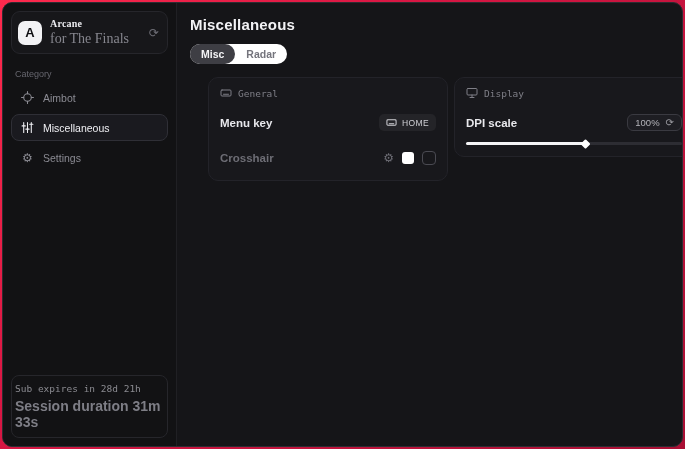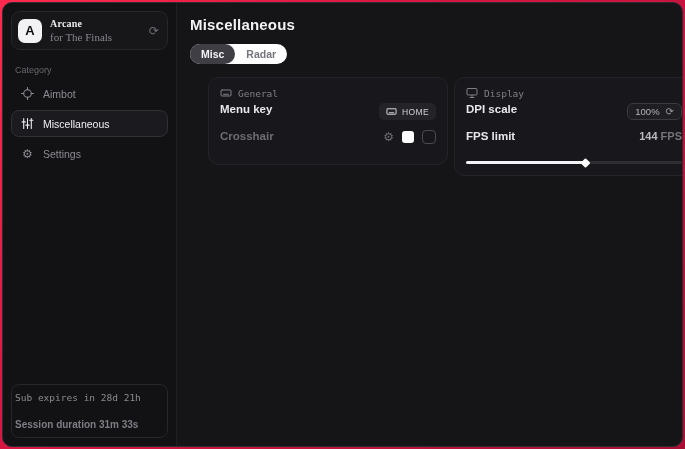--- a/index.html
+++ b/index.html
@@ -11,47 +11,47 @@
 
   
   .sidebar { width:174px; min-width:174px; background:#121214; border-right:1px solid #202024;
              display:flex; flex-direction:column; padding:8px; }
   .side-header { border:1px solid #26262b; background:#17171a; border-radius:9px;
                  padding:6px; display:flex; align-items:center; gap:8px; }
   .logo { width:24px; height:24px; background:#f2f2f4; border-radius:7px; color:#0f0f12;
           font-weight:700; font-size:13px; display:flex; align-items:center; justify-content:center; }
   .app-meta { display:flex; flex-direction:column;font-family:Liberation Serif, serif; }
   .app-name { font-size:10px; font-weight:700; color:#ededf1; letter-spacing:.2px; }
-  .app-sub  { font-size:11px; color:#86868e; margin-top:2px; }
+  .app-sub  { font-size:14px; color:#86868e; margin-top:2px; }
   .refresh-btn { margin-left:auto; color:#6c6c74; font-size:12px; line-height:1; cursor:pointer; padding:2px; }
   .category { font-size:9px; color:#66666e; margin:15px 4px 5px; }
   .nav { display:flex; flex-direction:column; gap:3px; }
   .nav-item { display:flex; align-items:center; gap:9px; height:27px; padding:0 9px;
               border-radius:8px; color:#8b8b93; font-size:10.5px; border:1px solid transparent; cursor:pointer; }
   .nav-item.selected { background:#1a1a1f; border-color:#2f2f36; color:#efeff3; }
   .nav-ico { width:13px; height:13px; display:flex; align-items:center; justify-content:center; }
   .nav-ico svg { width:13px; height:13px; }
   .glyph-ico { font-size:12px; line-height:1; }
   .side-footer { margin-top:auto; border:1px solid #26262b; border-radius:8px; padding:7px 3px; }
   .sub-line { font-family:"DejaVu Sans Mono",monospace; font-size:9.5px; color:#8b8b91; white-space:nowrap; }
-  .dur-line { font-size:10px; font-weight:700; color:#7e7e86; margin-top:16px; }
+  .dur-line { font-size:14px; font-weight:700; color:#7e7e86; margin-top:4px; }
 
   
   .main { flex:1; padding:13px 10px 10px 13px; display:flex; flex-direction:column; }
   .main-title { font-size:15px; font-weight:700; color:#f2f2f5; letter-spacing:.2px; }
   .tabs { display:inline-flex; align-self:flex-start; background:#ffffff; border-radius:13px; margin-top:11px; }
   .tab { padding:4px 11px; border-radius:12px; font-size:10.5px; font-weight:700;
          color:#74747c; cursor:pointer; }
   .tab.selected { background:#3e3e44; color:#f4f4f6; }
   .panels { display:flex; gap:6px; margin-top:13px; align-items:flex-start;padding-left:18px; }
   .panel { width:240px; background:#18181c; border:1px solid #232329; border-radius:10px; padding:9px 11px 11px; }
   .panel-head { display:flex; align-items:center; gap:6px; color:#7f7f87;
                 font-family:"DejaVu Sans Mono",monospace; font-size:9.5px; }
   .panel-head svg { width:12px; height:12px; }
-  .row { display:flex; justify-content:space-between; align-items:flex-start; height:23px; margin-top:4px; }
+  .row { display:flex; justify-content:space-between; align-items:center; height:23px; margin-top:12px; }
   .row-label { font-size:11.5px; font-weight:600; color:#e8e8ec; }
   .row-label.muted { color:#6d6d75; }
   .keybtn { display:flex; align-items:center; gap:5px; background:#242428; border-radius:5px;
             padding:3px 7px; font-size:8.5px; font-weight:400; color:#cfcfd4; letter-spacing:.4px; cursor:pointer; }
   .keybtn svg { width:11px; height:11px; }
   .crosshair-controls { display:flex; align-items:center; gap:8px; }
   .gear-small { color:#6d6d75; font-size:12px; line-height:1; cursor:pointer; }
   .swatch { width:12px; height:12px; background:#ffffff; border-radius:3px; cursor:pointer; }
   .checkbox { width:14px; height:14px; border:1.5px solid #4a4a52; border-radius:4px; cursor:pointer; }
   .dpi-btn { display:flex; align-items:center; gap:6px; background:#1e1e23; border:1px solid #3a3a41;
@@ -164,27 +164,20 @@
           </div>
 
           <div class="row">
             <span class="row-label">DPI scale</span>
             <span class="dpi-btn">
               <span>100%</span>
               <span class="dpi-reset">⟳</span>
             </span>
           </div>
 
-          <div class="row">
-            <span class="row-label">FPS limit</span>
-            <span class="fps-value">
-              <span>144</span>
-              <span class="fps-unit">FPS</span>
-            </span>
-          </div>
 
           <div class="slider">
             <div class="slider-fill" style="width: 55%;">
               <div class="slider-thumb"></div>
             </div>
           </div>
         </div>
 
       </div>
     </div>

